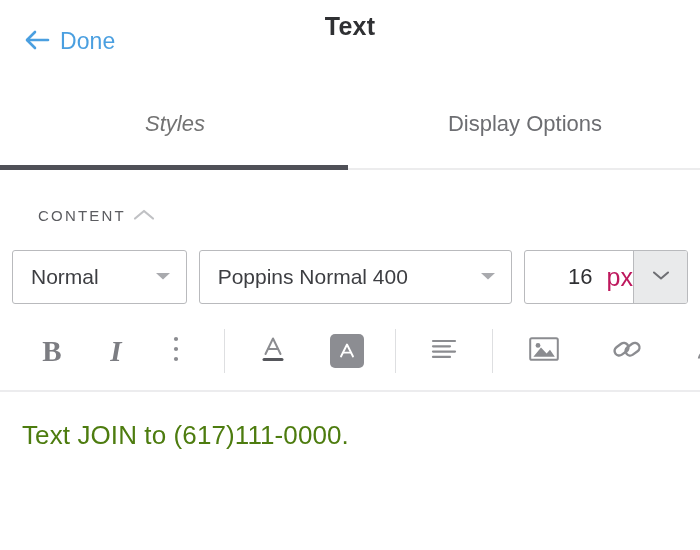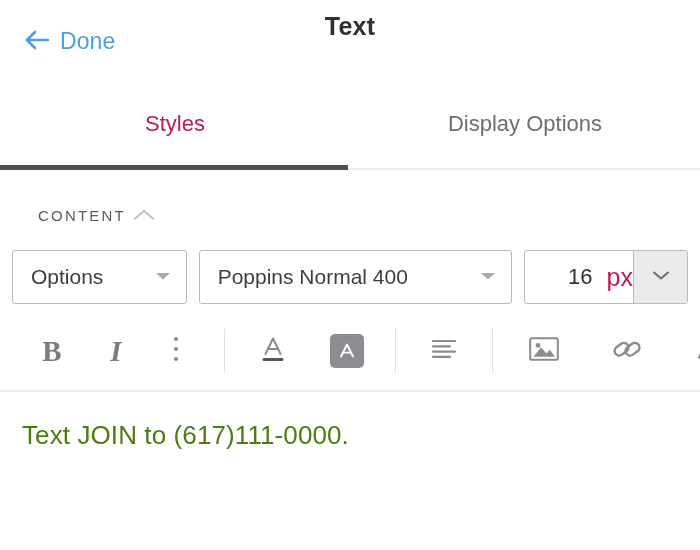--- a/index.html
+++ b/index.html
@@ -62,21 +62,21 @@
   .tab {
     flex: 1 1 50%;
     display: flex;
     align-items: center;
     justify-content: center;
     font-size: 22px;
     cursor: pointer;
     user-select: none;
     padding-bottom: 12px;
   }
-  .tab.active { color: #be185d; }
+  .tab.active { color: #737373; font-style: italic; }
   .tab.inactive { color: #6d6e72; text-align: center; }
   .tab-underline {
     position: absolute;
     left: 0;
     bottom: -2px;
     width: 348px;
     height: 5px;
     background: #4f5057;
   }
 
@@ -256,21 +256,21 @@
     <span class="collapse-btn">
       <svg width="26" height="16" viewBox="0 0 26 16">
         <path d="M4 11.5 L13 4 L22 11.5" fill="none" stroke="#c0c1c4" stroke-width="2.2" stroke-linecap="round" stroke-linejoin="round"></path>
       </svg>
     </span>
   </div>
 
   <div class="controls">
 
     <div class="select paragraph">
-      <span class="select-label">Options</span>
+      <span class="select-label">Normal</span>
       <span class="caret">
         <svg width="18" height="12" viewBox="0 0 18 12">
           <path d="M2 3 L9 9.6 L16 3 Z" fill="#a9aaae"></path>
         </svg>
       </span>
     </div>
 
     <div class="select font">
       <span class="select-label">Poppins Normal 400</span>
       <span class="caret">

